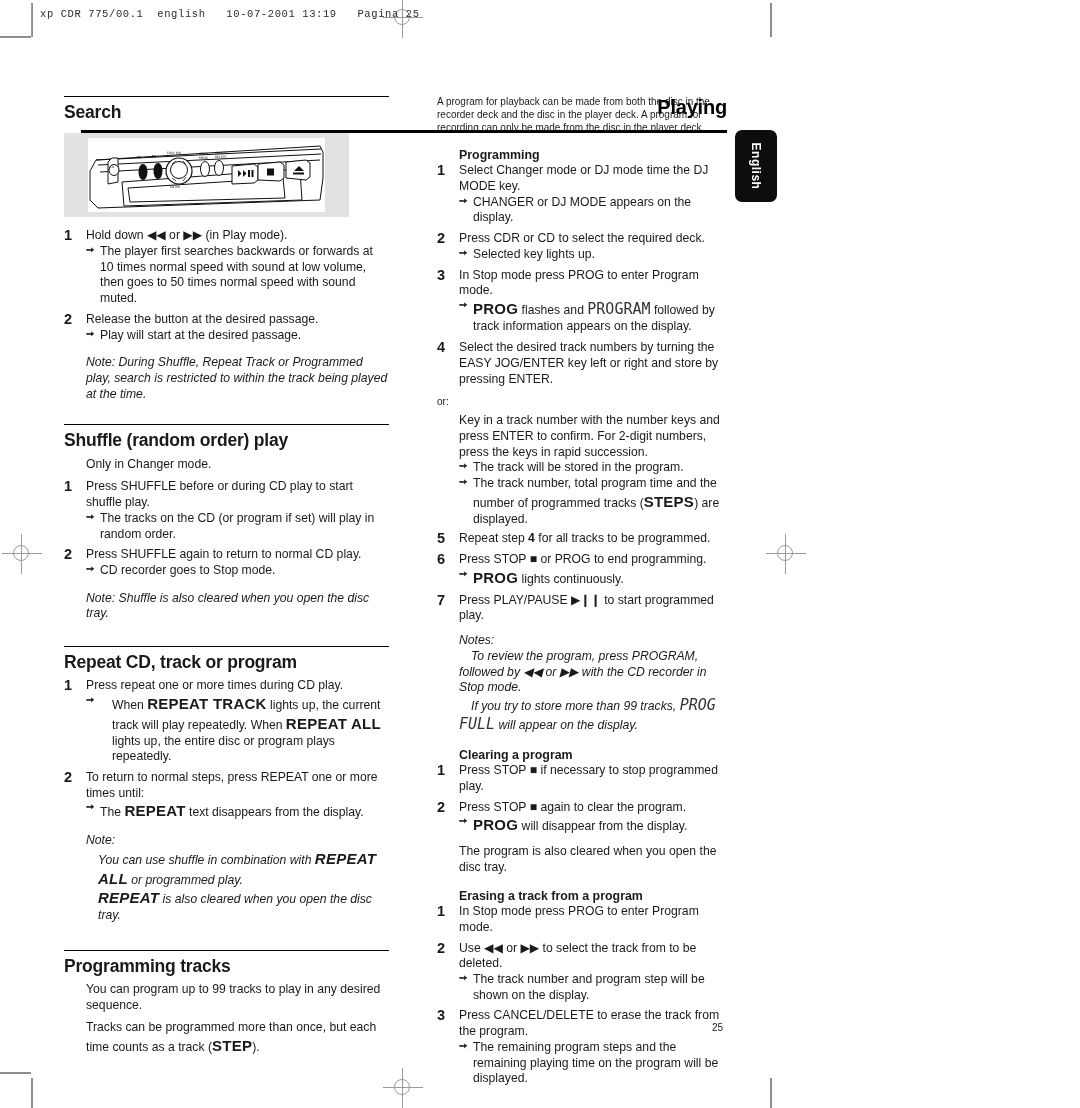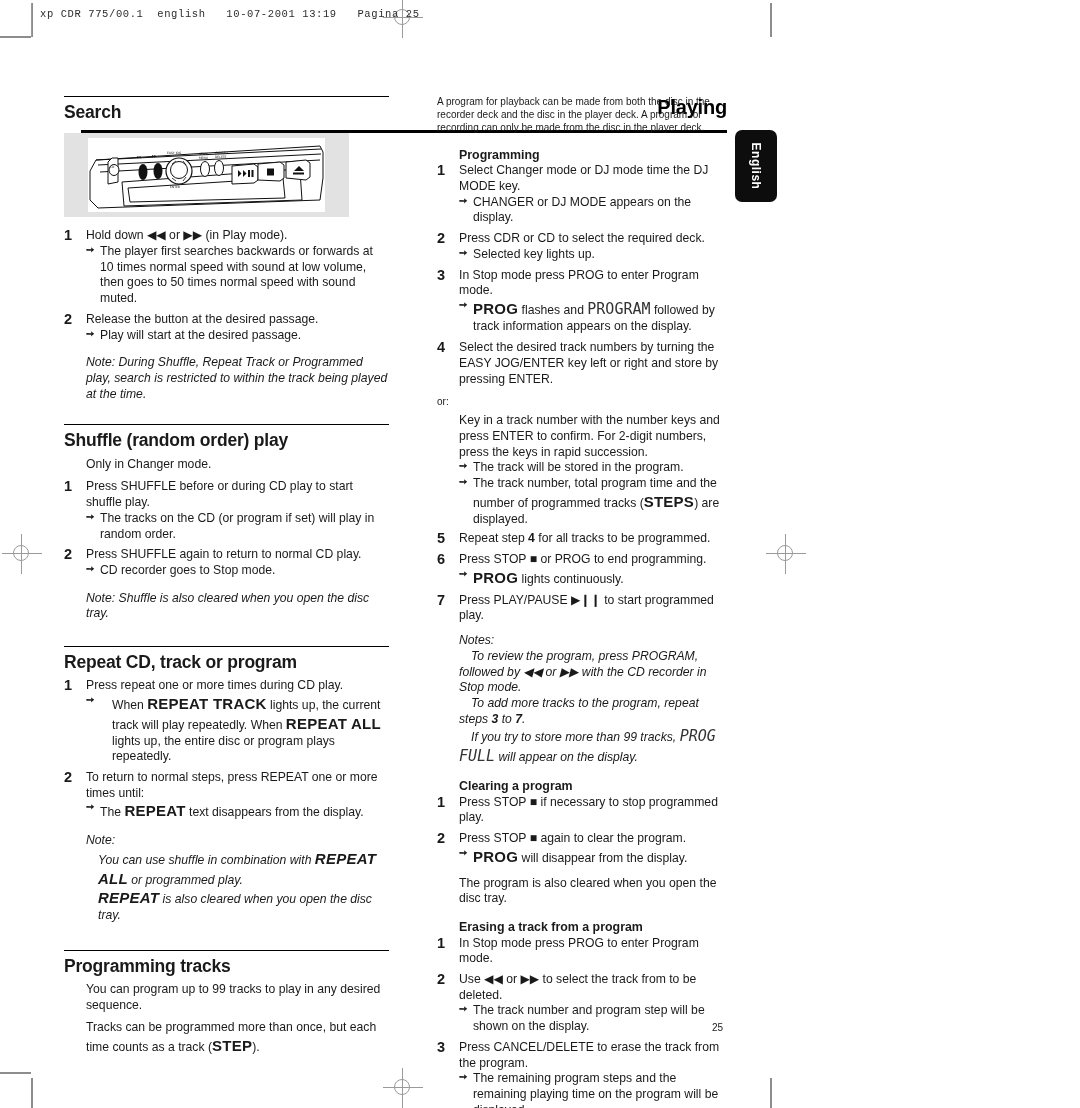--- a/index.html
+++ b/index.html
@@ -330,21 +330,20 @@
     </div>
 
     <div class="step">
       <span class="num">7</span>
       <span>Press PLAY/PAUSE </span><span>▶❙❙</span><span> to start programmed play.</span>
     </div>
 
     <div class="gap-s"></div>
     <p class="plain it">Notes:</p>
     <p class="plain it" style="padding-left:22px;text-indent:12px"><span>To review the program, press PROGRAM, followed by </span><span>◀◀</span><span> or </span><span>▶▶</span><span> with the CD recorder in Stop mode.</span></p>
-    <p class="plain it" style="padding-left:22px;text-indent:12px"><span>To add more tracks to the program, repeat steps </span><b>3</b><span> to </span><b>7</b><span>.</span></p>
     <p class="plain it" style="padding-left:22px;text-indent:12px"><span>If you try to store more than 99 tracks, </span><span class="lcd it">PROG FULL</span><span> will appear on the display.</span></p>
 
     <div class="gap-l"></div>
 
     <h3 class="sub" style="padding-left:22px">Clearing a program</h3>
 
     <div class="step">
       <span class="num">1</span>
       <span>Press STOP </span><span>■</span><span> if necessary to stop programmed play.</span>
     </div>

